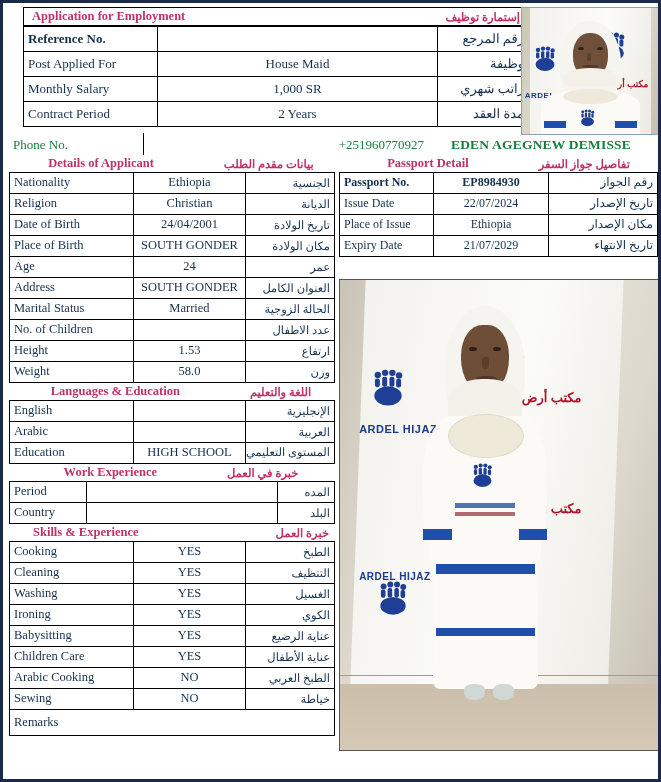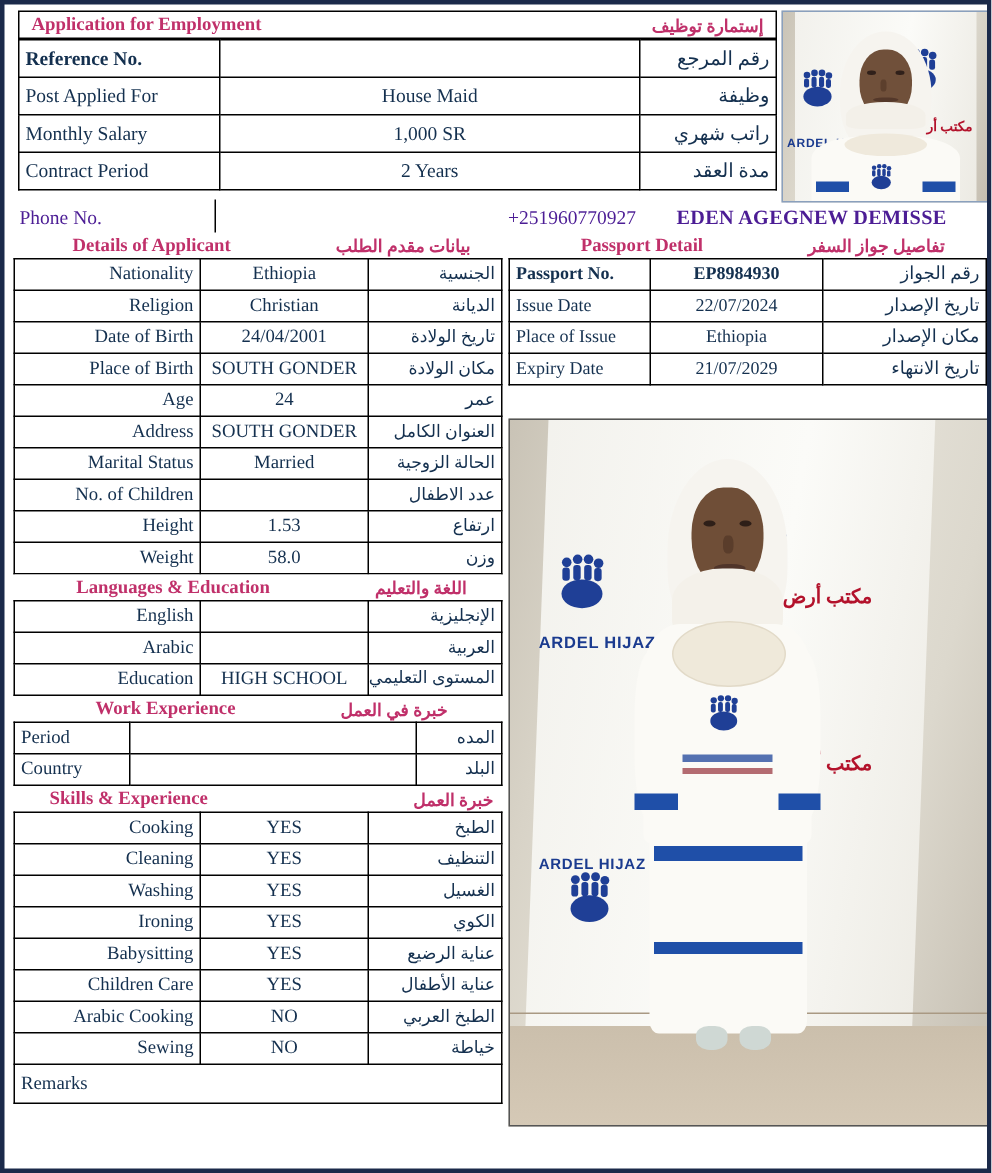--- a/index.html
+++ b/index.html
@@ -55,41 +55,41 @@
     box-sizing: border-box;
     background: #ffffff;
   }
   .sec .en { }
   .sec .ar { direction: rtl; font-size: 11.5px; }
   .sec.centered { justify-content: center; gap: 70px; }
 
   
   #top-block {
     position: absolute;
-    left: 9px;
+    left: 20px;
     top: 4px;
     width: 506px;
   }
   #top-title {
     border: 1px solid #000;
     border-bottom: 1px solid #000;
   }
   #top-table td { height: 22px; font-size: 13px; }
 
   
   #phone-row {
     position: absolute;
     left: 6px;
     top: 130px;
     width: 649px;
     height: 24px;
     display: flex;
     align-items: center;
     font-size: 13px;
-    color: #4c1d95;
+    color: #15803d;
   }
   #phone-row .p-lbl  { width: 134px; padding-left: 4px; box-sizing: border-box; }
   #phone-row .p-sep  { width: 1px; height: 24px; background: #000; }
   #phone-row .p-val  { width: 280px; text-align: right; }
   #phone-row .p-name {
     flex: 1;
     text-align: center;
     font-weight: bold;
     letter-spacing: .2px;
     font-size: 13.5px;
@@ -108,21 +108,21 @@
   }
   
   #left-col {
     position: absolute;
     left: 6px;
     top: 152px;
     width: 326px;
   }
   #left-col .sec { padding-left: 24px; padding-right: 6px; }
   .t-applicant td:nth-child(1),
-  .t-skills    td:nth-child(1) { width: 115px; text-align: right; }
+  .t-skills    td:nth-child(1) { width: 115px; }
   .t-applicant td:nth-child(3),
   .t-skills    td:nth-child(3) { width: 80px; }
   .t-work td:nth-child(1) { width: 68px; }
   .t-work td:nth-child(3) { width: 48px; }
   .t-applicant td { height: 19.2px; }
   .t-skills td    { height: 18.4px; }
   .row-tall td { height: 34px; white-space: normal; }
   .row-tall td.ar { line-height: 1.15; }
   #remarks {
     border: 1px solid #000;

